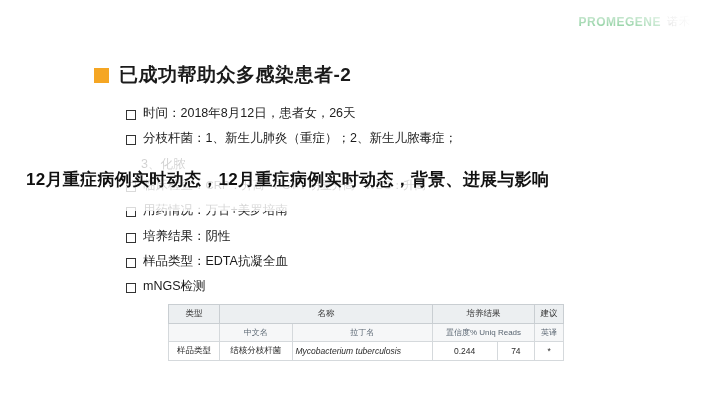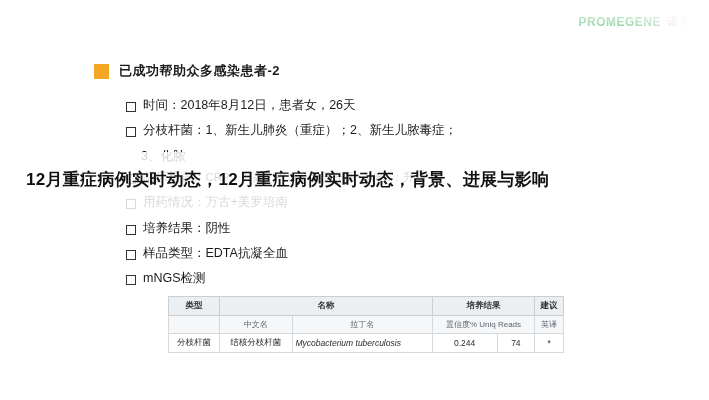--- a/index.html
+++ b/index.html
@@ -58,21 +58,21 @@
     gap: 10px;
     margin: 18px 0 0 22px;
   }
   .title-swatch {
     width: 15px;
     height: 15px;
     background: #f5a623;
     flex: 0 0 auto;
   }
   .doc-title {
-    font-size: 13px;
+    font-size: 19px;
     font-weight: bold;
     color: #1b1b1b;
     letter-spacing: 0.5px;
   }
 
   .field-list {
     margin: 18px 0 0 54px;
   }
   .field-row {
     display: flex;
@@ -123,21 +123,21 @@
   .result-table {
     margin: 6px 0 0 96px;
     width: 396px;
     border-collapse: collapse;
     font-size: 8.5px;
     color: #2b2b2b;
   }
   .result-table th {
     background: #eceff1;
     border: 1px solid #c9ced2;
-    font-weight: bold;
+    font-weight: normal;
     padding: 3px 2px;
     text-align: center;
     font-size: 8.5px;
     color: #333;
   }
   .result-table td {
     border: 1px solid #d5d9dc;
     padding: 3px 3px;
     text-align: center;
     white-space: nowrap;
@@ -278,21 +278,21 @@
         <tr>
           <td class="rowhead"></td>
           <td class="rowhead">中文名</td>
           <td class="rowhead">拉丁名</td>
           <td class="rowhead" colspan="2">置信度% Uniq Reads</td>
           <td class="rowhead">英译</td>
         </tr>
       </thead>
       <tbody>
         <tr>
-          <td>分枝杆菌</td>
+          <td>样品类型</td>
           <td>结核分枝杆菌</td>
           <td class="left italic">Mycobacterium tuberculosis</td>
           <td>0.244</td>
           <td>74</td>
           <td>*</td>
         </tr>
       </tbody>
     </table>
 
   </div>

